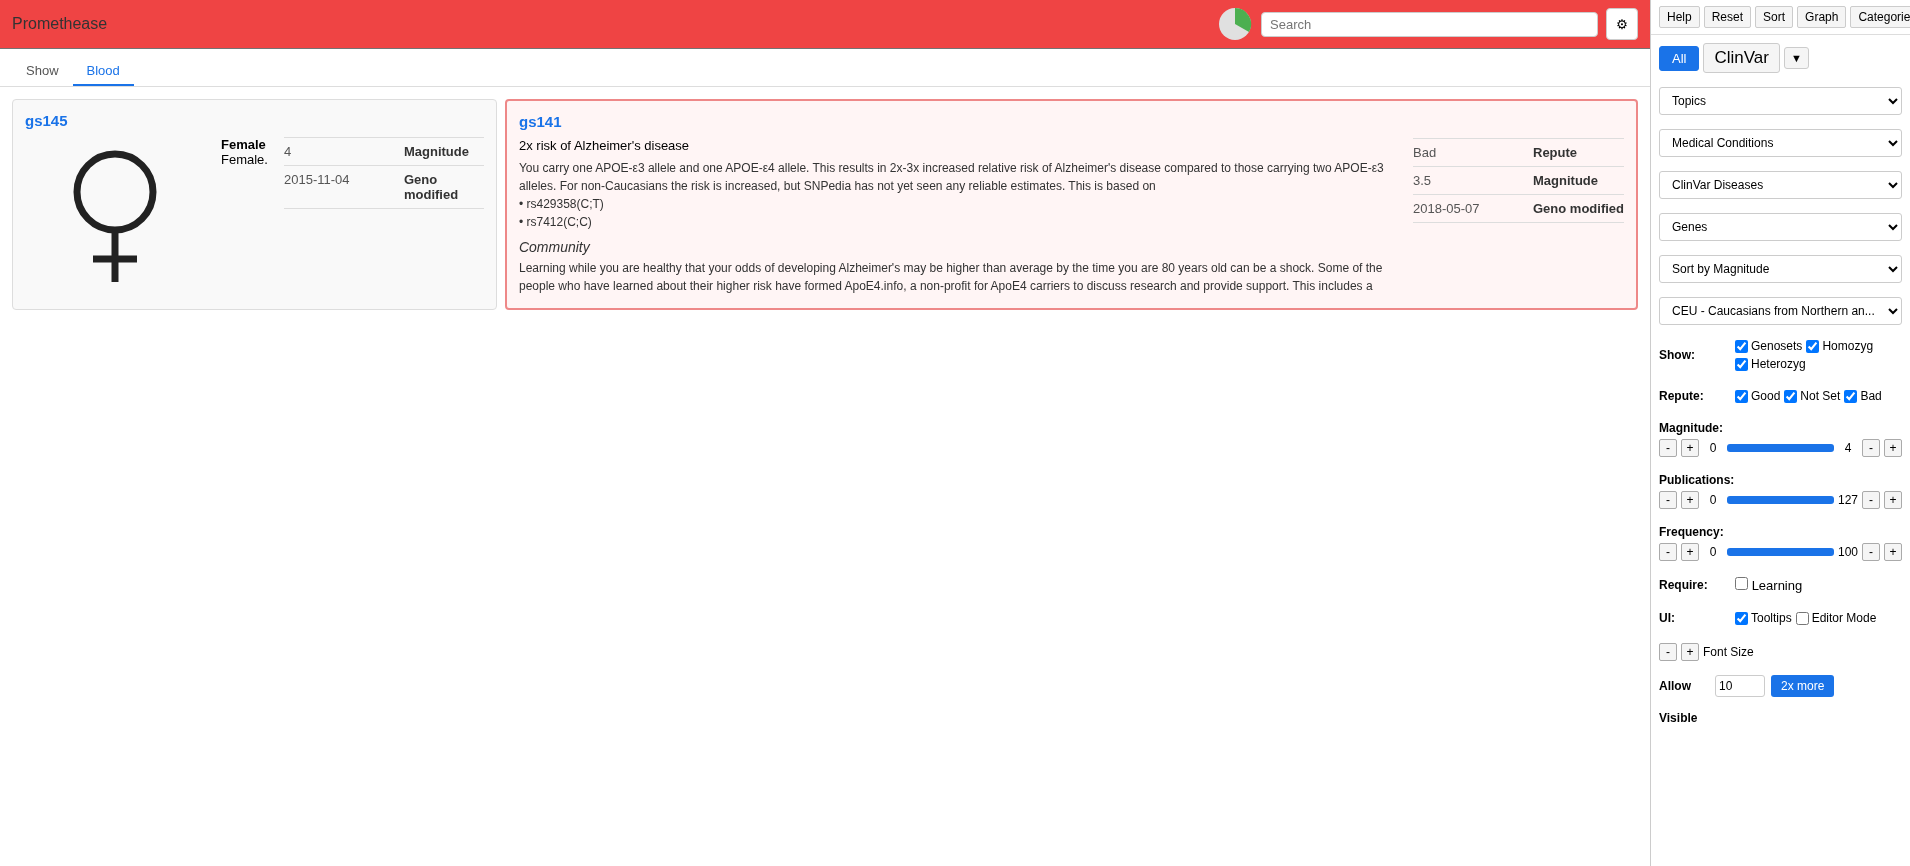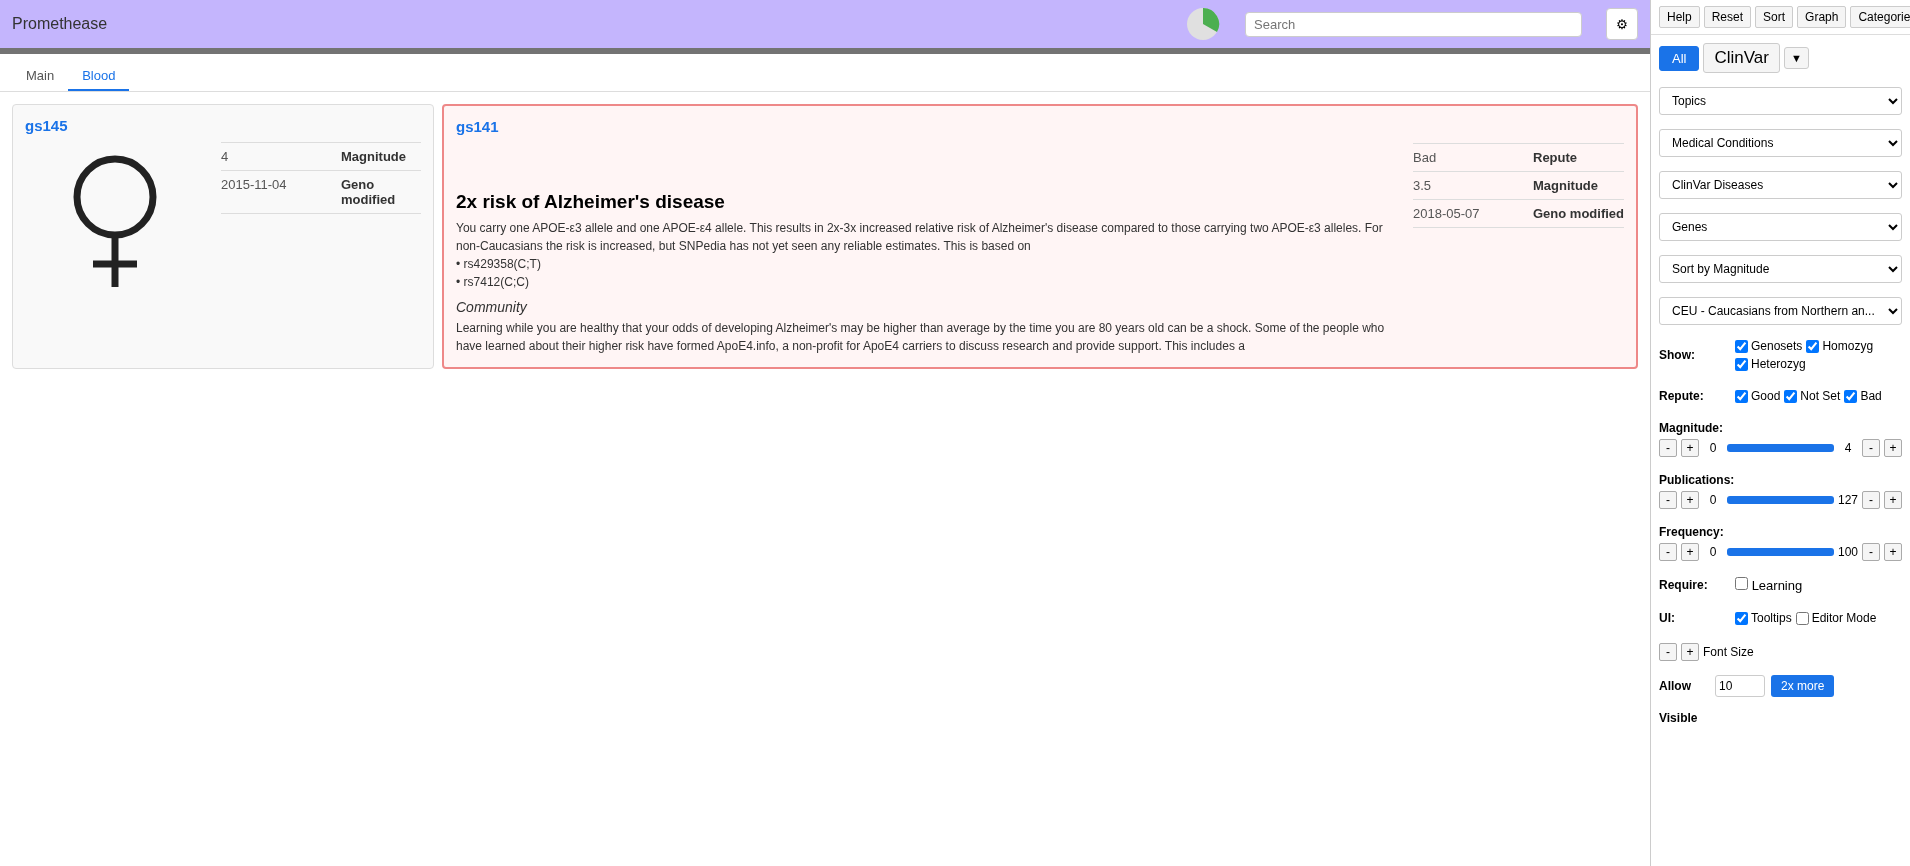--- a/index.html
+++ b/index.html
@@ -2,21 +2,21 @@
 <html><head>
   <meta charset="utf-8">
   <style>
     * { box-sizing: border-box; margin: 0; padding: 0; }
     body { font-family: Arial, sans-serif; font-size: 13px; background: #f0f0f0; display: flex; height: 866px; overflow: hidden; }
 
     
     .main-content { flex: 1; display: flex; flex-direction: column; background: #fff; overflow-y: auto; }
 
     
-    .top-header { display: flex; align-items: center; padding: 6px 12px; border-bottom: 6px solid #737373; background: #c4b5fd; gap: 24px; }
+    .top-header { display: flex; align-items: center; padding: 6px 12px; border-bottom: 1px solid #737373; background: #ef4444; gap: 8px; }
     .app-title { font-size: 16px; color: #333; font-weight: normal; flex: 0 0 auto; }
     .pie-icon { width: 36px; height: 36px; margin-left: auto; }
     .search-bar { display: flex; align-items: flex-end; border: 1px solid #ccc; border-radius: 4px; padding: 4px 8px; width: 337px; background: #fff; }
     .search-bar input { border: none; outline: none; width: 100%; font-size: 13px; }
     .filter-btn { width: 32px; height: 32px; border: 1px solid #ccc; background: #fff; border-radius: 4px; cursor: pointer; display: flex; align-items: center; justify-content: center; }
 
     
     .tabs { display: flex; padding: 8px 12px 0; border-bottom: 1px solid #ddd; background: #fff; }
     .tab { padding: 6px 14px; cursor: pointer; color: #555; border-bottom: 2px solid transparent; font-size: 13px; }
     .tab.active { color: #1a73e8; border-bottom: 2px solid #1a73e8; }
@@ -40,21 +40,21 @@
     .stat-label { color: #555; min-width: 80px; }
     .stat-value { font-weight: bold; color: #333; }
 
     .female-label { font-size: 13px; margin-top: 8px; }
     .female-label strong { font-weight: bold; }
 
     
     .female-symbol { width: 120px; height: 160px; }
 
     
-    .desc-title { font-weight: bold; margin-bottom: 6px; font-size: 19px; margin-top: 48px; }
+    .desc-title { font-weight: normal; margin-bottom: 6px; font-size: 13px; }
     .desc-text { font-size: 12px; color: #333; line-height: 1.5; margin-bottom: 8px; }
     .community-title { font-style: italic; font-size: 14px; color: #333; margin-bottom: 4px; }
     .community-text { font-size: 12px; color: #333; line-height: 1.5; }
 
     
     .sidebar { width: 260px; flex-shrink: 0; background: #fff; border-left: 1px solid #ccc; display: flex; flex-direction: column; overflow-y: auto; }
 
     .sidebar-top-bar { display: flex; align-items: center; padding: 6px 8px; border-bottom: 1px solid #ddd; gap: 4px; flex-wrap: nowrap; }
     .sidebar-top-bar button { font-size: 12px; padding: 3px 7px; border: 1px solid #ccc; background: #f5f5f5; cursor: pointer; border-radius: 2px; }
 
@@ -104,36 +104,42 @@
     </svg>
     <div class="search-bar">
       <input type="text" placeholder="Search" style="">
     </div>
     <button class="filter-btn">
       <span>⚙</span>
     </button>
   </div>
 
   <div class="tabs">
-    <div class="tab">Main</div>
+    <div class="tab">Show</div>
     <div class="tab active">Blood</div>
   </div>
 
   <div class="content-area">
 
     <div class="card">
       <div class="card-title">gs145</div>
       <div class="card-body">
         <div class="card-icon">
 
           <svg class="female-symbol" viewBox="0 0 120 160">
             <circle cx="60" cy="55" r="38" fill="none" stroke="#222" stroke-width="7"></circle>
             <line x1="60" y1="93" x2="60" y2="145" stroke="#222" stroke-width="7"></line>
             <line x1="38" y1="122" x2="82" y2="122" stroke="#222" stroke-width="7"></line>
           </svg>
+        </div>
+        <div class="card-info">
+          <span class="female-label">
+            <strong>Female</strong>
+            <span>Female.</span>
+          </span>
         </div>
         <div class="card-stats">
           <div class="stat-row">
             <span class="stat-label">4</span>
             <span class="stat-value">Magnitude</span>
           </div>
           <div class="stat-row">
             <span class="stat-label">2015-11-04</span>
             <span class="stat-value">Geno modified</span>
           </div>

